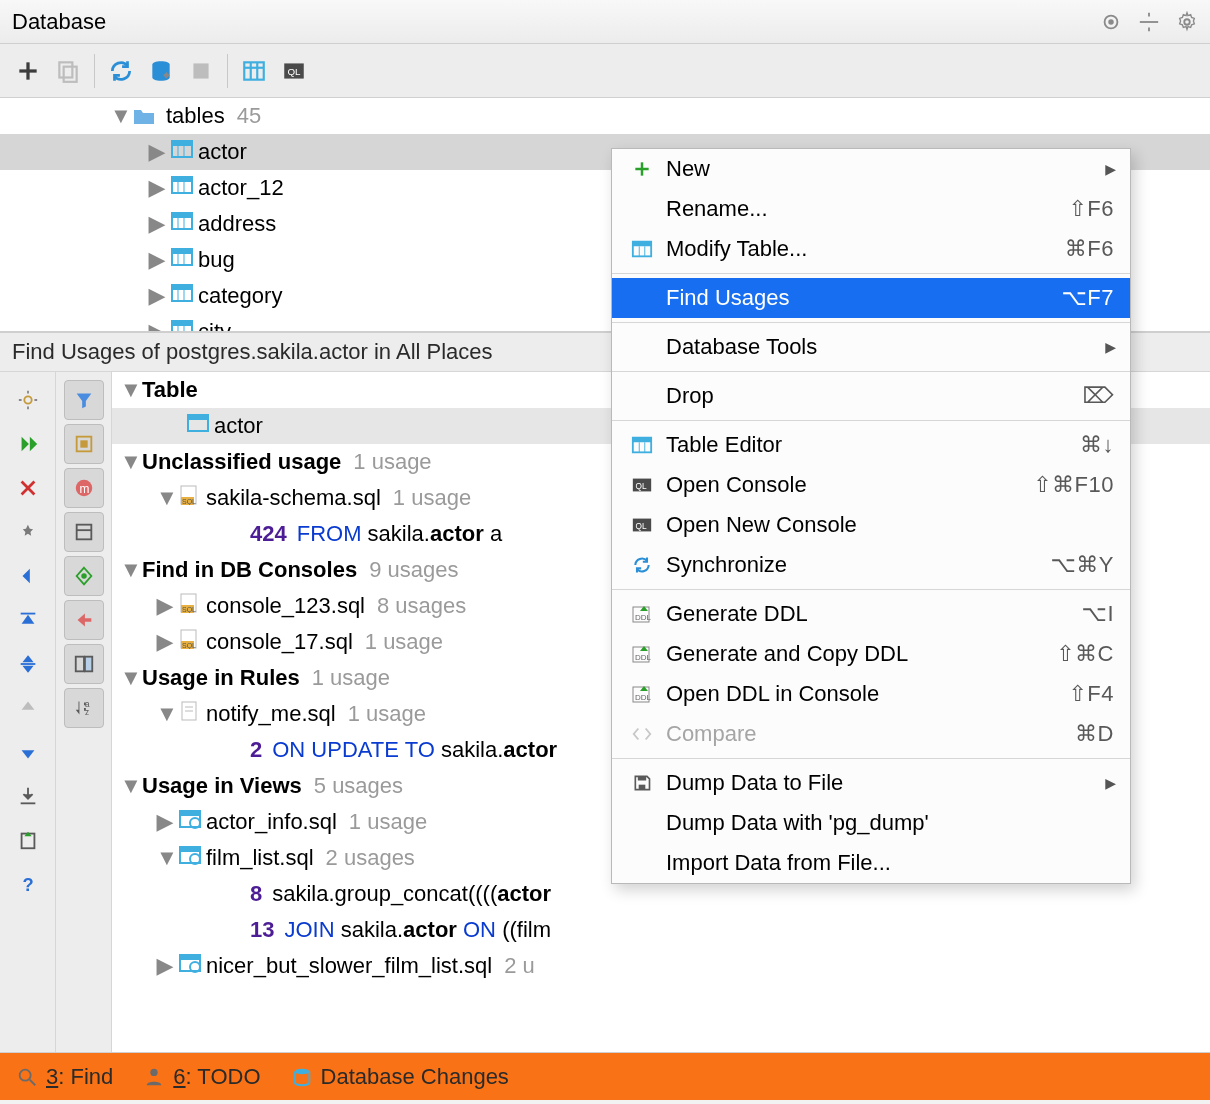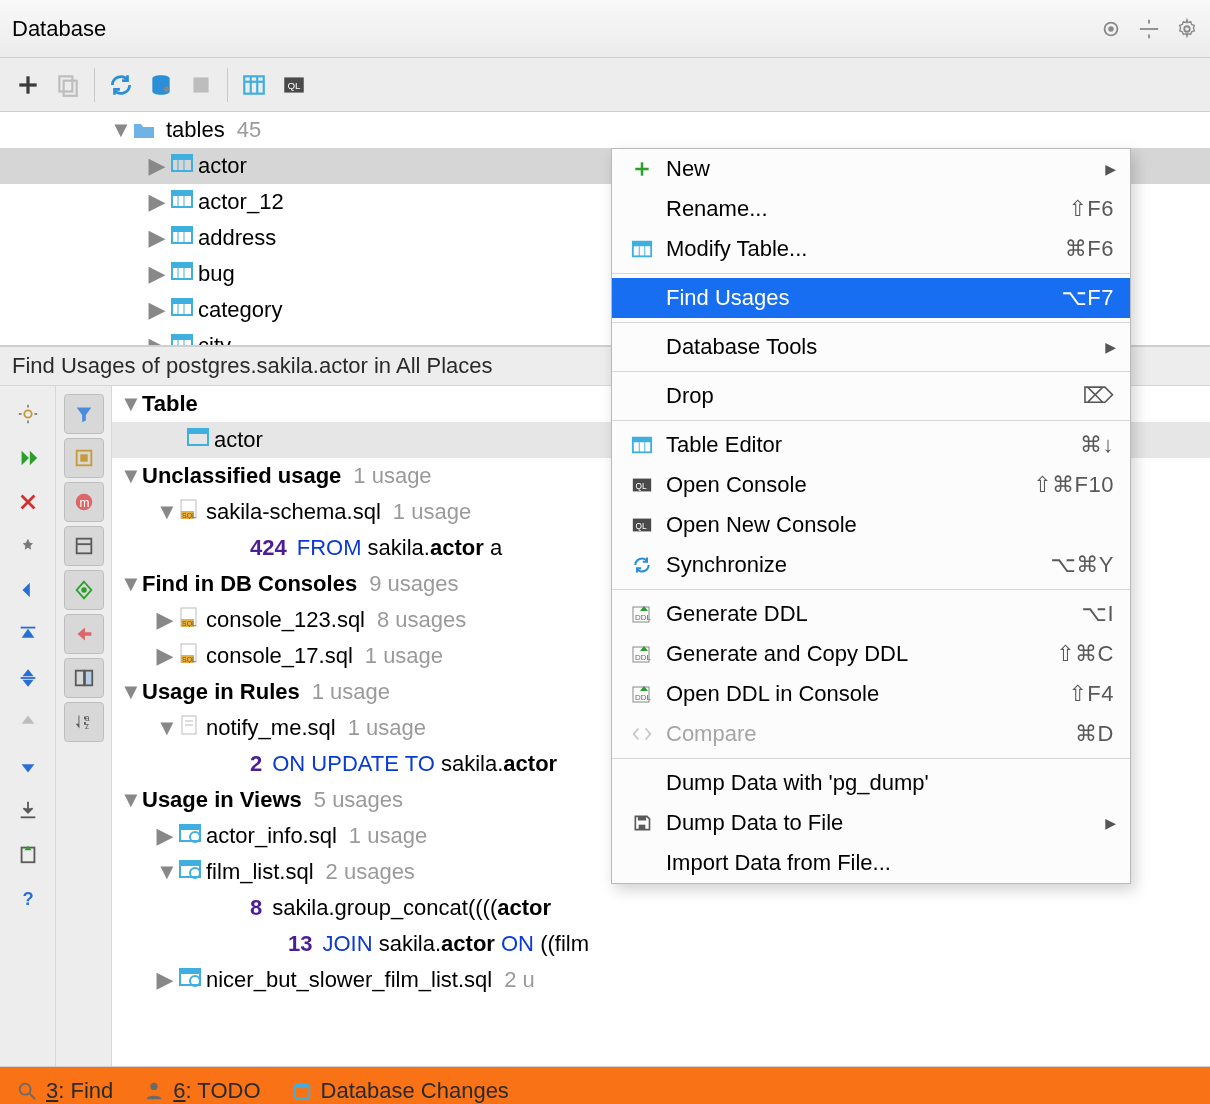--- a/index.html
+++ b/index.html
@@ -9,21 +9,21 @@
       background: #f2f2f2;
       width: 1210px;
       height: 1104px;
       overflow: hidden;
       position: relative;
       color: #000;
     }
 
     
     .titlebar {
-      height: 58px;
+      height: 44px;
       background: linear-gradient(#f8f8f8, #ececec);
       border-bottom: 1px solid #cfcfcf;
       display: flex;
       align-items: center;
       padding: 1px 12px;
     }
     .title-right { margin-left: auto; display: flex; gap: 16px; color: #7a7a7a; }
     .gear-icon, .target-icon, .hsplit-icon { width:22px; height:22px; display:inline-block; }
     .gear-icon svg, .target-icon svg, .hsplit-icon svg { width:22px; height:22px; }
 
@@ -493,21 +493,21 @@
               <rect x="2" y="2" width="20" height="5" fill="#3fafe0"></rect>
               <circle cx="17" cy="14" r="5" fill="none" stroke="#3fafe0" stroke-width="2"></circle>
             </svg></span>
       <span>film_list.sql</span>
       <span class="count-gray">2 usages</span>
         </div>
         <div class="urow" style="padding-left: 138px;">
           <span class="lnum">8</span>
           <span>sakila.group_concat((((<span class="bold">actor</span></span>
         </div>
-        <div class="urow" style="padding-left: 138px; margin-left: 38px;">
+        <div class="urow" style="padding-left: 138px;">
           <span class="lnum">13</span>
           <span><span class="kw-blue">JOIN</span> sakila.<span class="bold">actor</span><span class="kw-blue"> ON</span> ((film</span>
         </div>
         <div class="urow" style="padding-left: 44px;">
           <span class="tw">▶</span>
       <span><svg width="24" height="20" viewBox="0 0 24 20">
               <rect x="2" y="2" width="20" height="16" fill="none" stroke="#3fafe0" stroke-width="2"></rect>
               <rect x="2" y="2" width="20" height="5" fill="#3fafe0"></rect>
               <circle cx="17" cy="14" r="5" fill="none" stroke="#3fafe0" stroke-width="2"></circle>
             </svg></span>
@@ -661,29 +661,29 @@
     <div class="cm-row dim">
       <span class="cm-icon">
         <svg width="22" height="20" viewBox="0 0 24 20" stroke="#888" fill="none" stroke-width="2">
           <path d="M8 4l-5 6 5 6M16 4l5 6-5 6"></path>
         </svg>
       </span>
       <span>Compare</span>
       <span class="cm-short">⌘D</span>
     </div>
     <div class="cm-sep"></div>
-    <div class="cm-row">
-      <span>Dump Data with 'pg_dump'</span>
-    </div>
     <div class="cm-row cm-sub">
       <span class="cm-icon">
         <svg width="20" height="20" viewBox="0 0 24 24" fill="#5a5a5a">
           <path d="M4 4h14l3 3v13H4z" fill="none" stroke="#5a5a5a" stroke-width="2"></path>
           <rect x="8" y="14" width="8" height="6" fill="#5a5a5a"></rect>
           <rect x="7" y="4" width="10" height="5" fill="#5a5a5a"></rect>
         </svg>
       </span>
       <span>Dump Data to File</span>
     </div>
     <div class="cm-row">
+      <span>Dump Data with 'pg_dump'</span>
+    </div>
+    <div class="cm-row">
       <span>Import Data from File...</span>
     </div>
   </div>
 
 </body></html>

